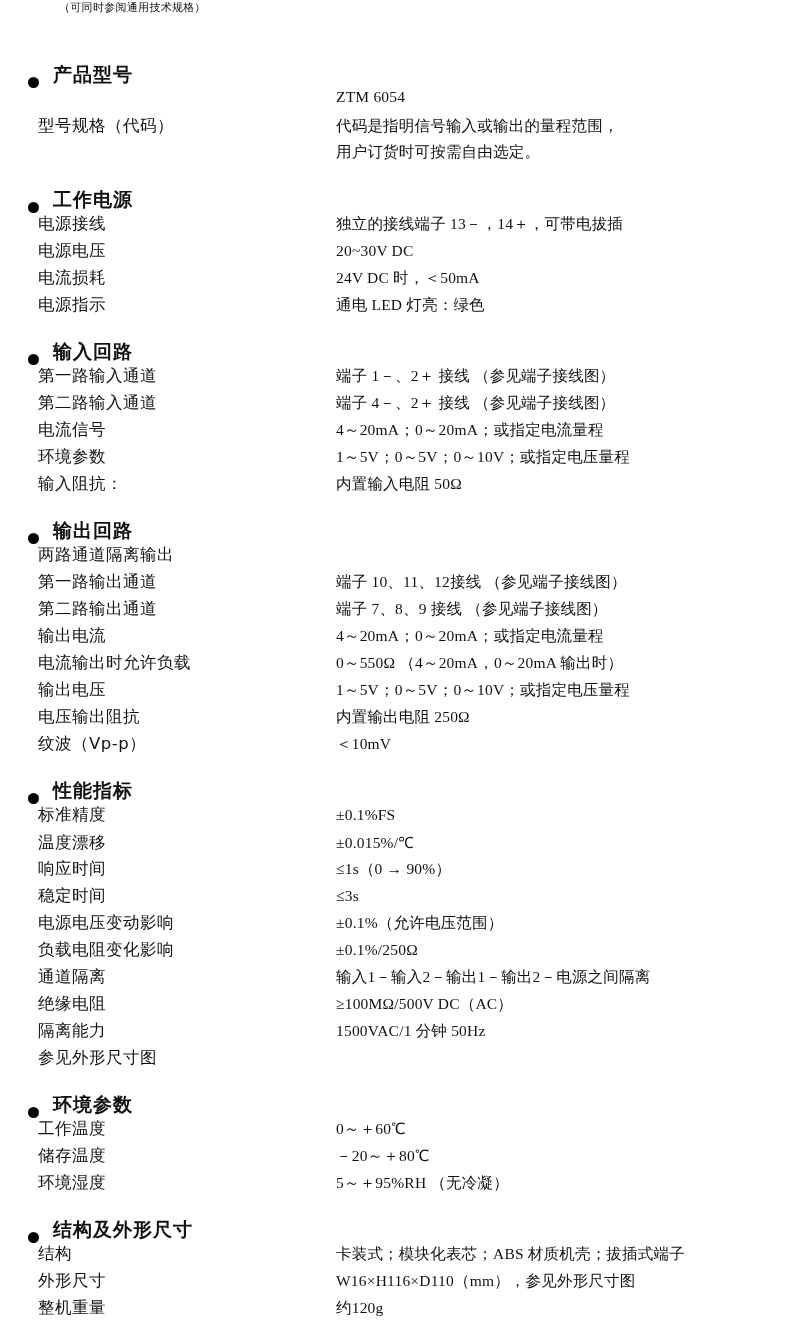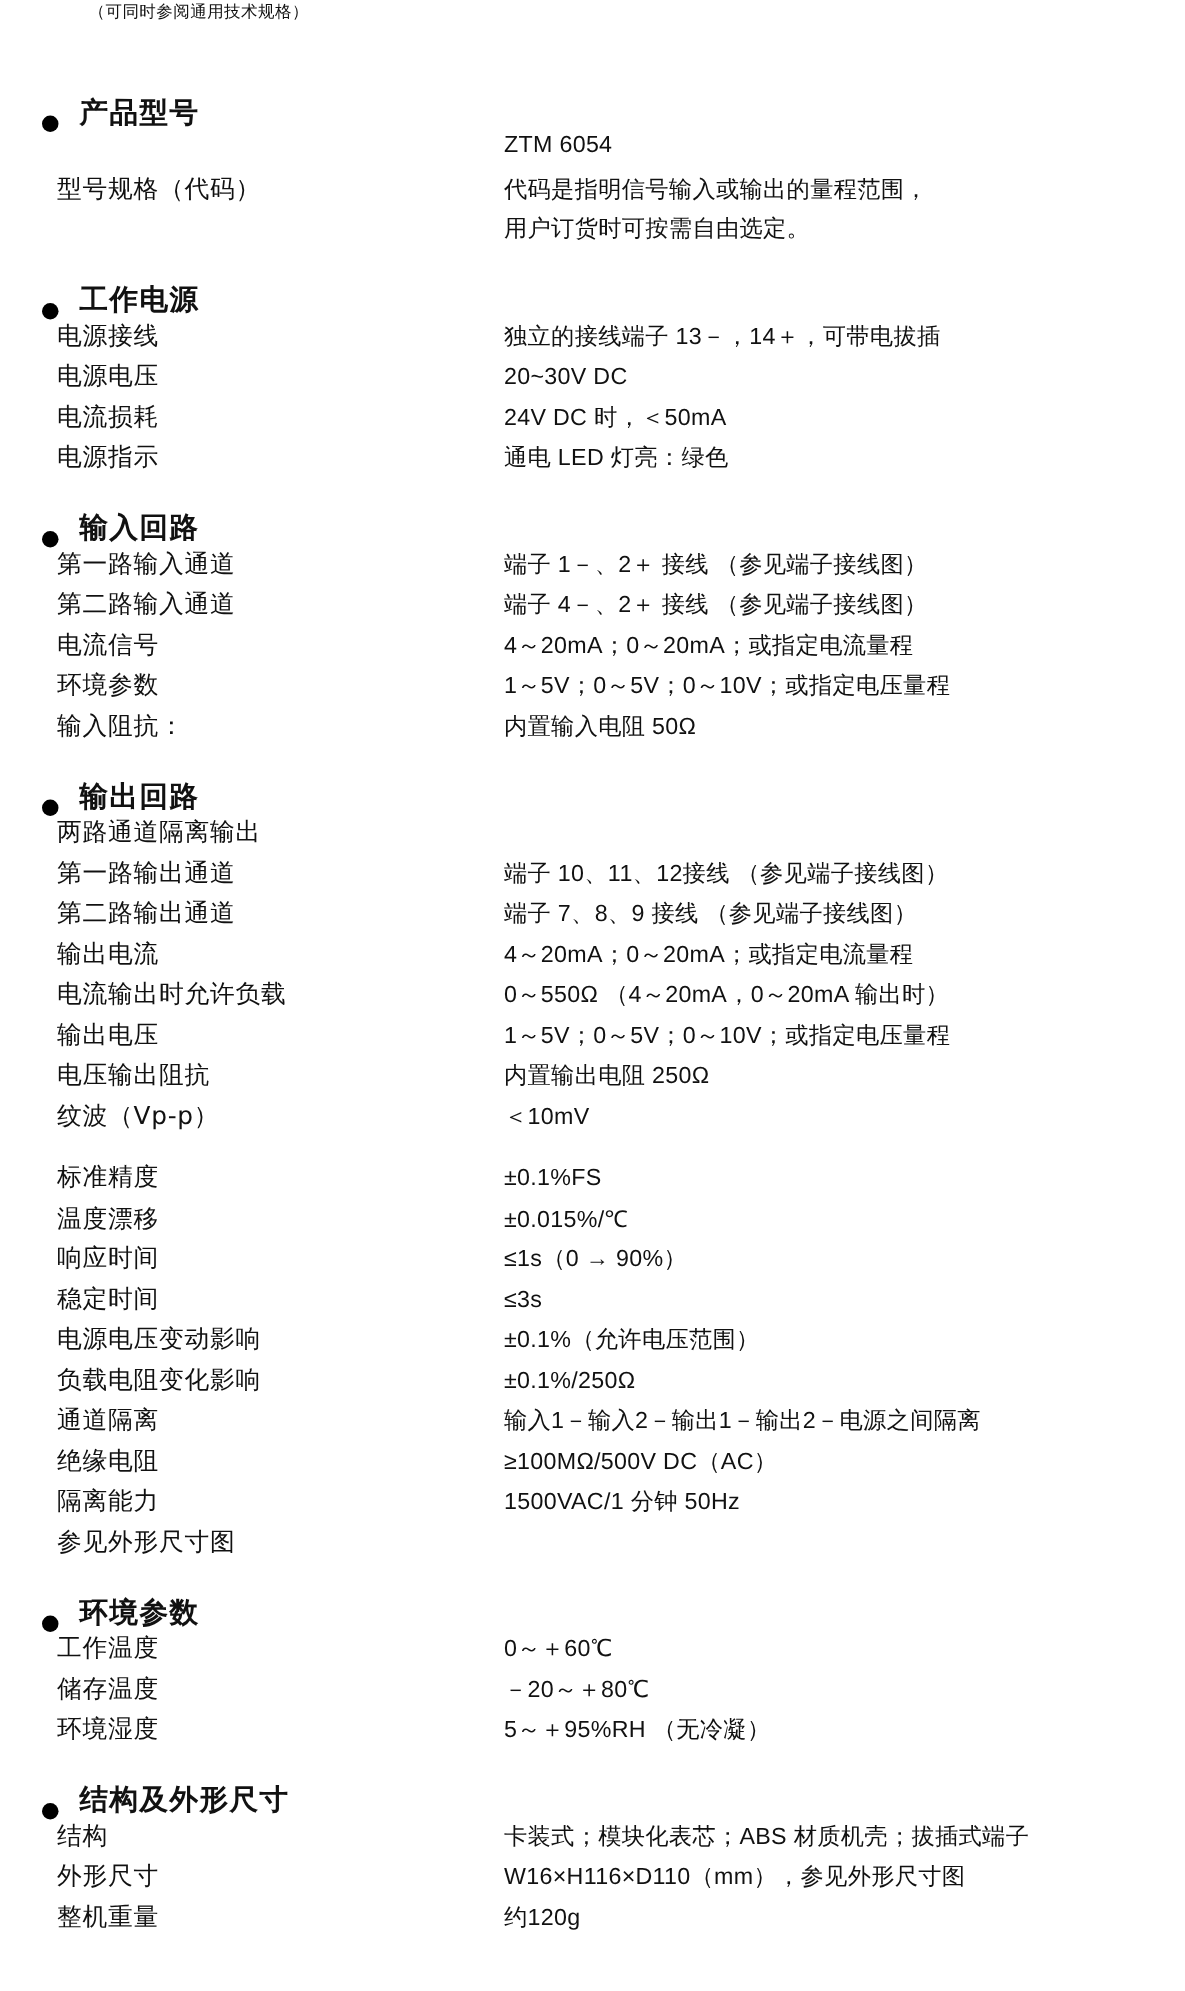--- a/index.html
+++ b/index.html
@@ -66,21 +66,21 @@
   .label {
     width: 336px;
     padding-left: 38px;
     box-sizing: border-box;
     font-size: 16.5px;
     letter-spacing: 0.5px;
   }
   .value {
     font-size: 15.5px;
     letter-spacing: 0.2px;
-    font-family: Liberation Sans, sans-serif;
+    font-family: Liberation Serif, serif;
   }
   .gap {
     height: 14px;
   }
 </style>
 </head>
 <body>
 
 <div class="page">
 
@@ -189,20 +189,24 @@
           <div class="label">电压输出阻抗</div>
           <div class="value">内置输出电阻 250Ω</div>
         </div>
         <div class="row">
           <div class="label">纹波（Vp-p）</div>
           <div class="value">＜10mV</div>
         </div>
         <div class="gap"></div>
       </div>
       <div class="section">
+        <div class="sec-head">
+          <span class="bullet"></span>
+          <span class="sec-title">性能指标</span>
+        </div>
         <div class="row">
           <div class="label">标准精度</div>
           <div class="value">±0.1%FS</div>
         </div>
         <div class="row">
           <div class="label">温度漂移</div>
           <div class="value">±0.015%/℃</div>
         </div>
         <div class="row">
           <div class="label">响应时间</div>

